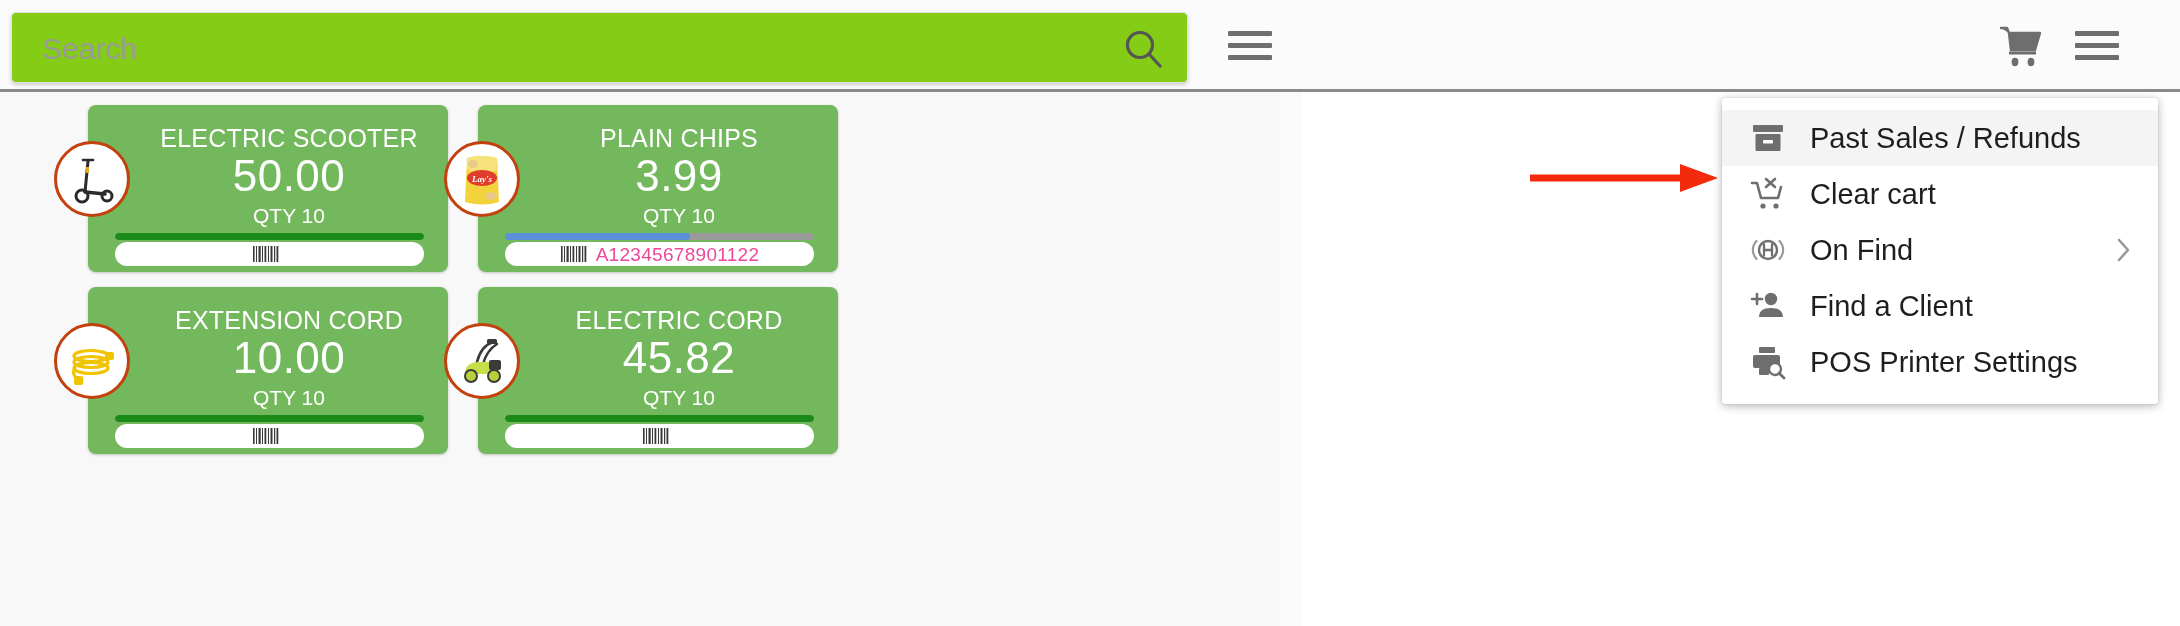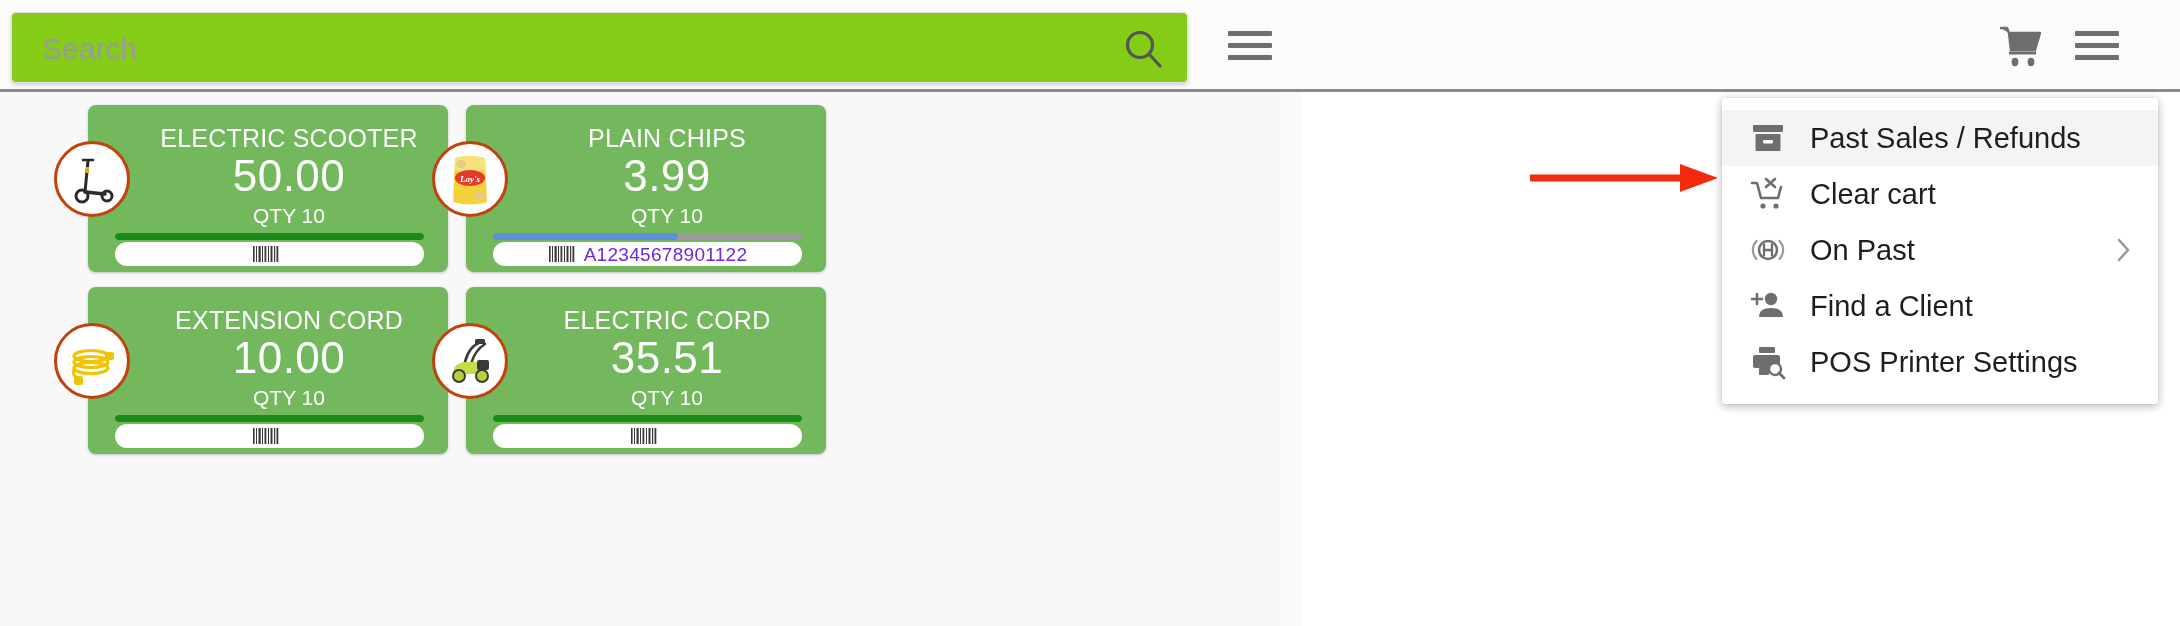--- a/index.html
+++ b/index.html
@@ -109,21 +109,21 @@
     background: #f8f8f8;
     overflow: hidden;
   }
   .product-grid {
     position: absolute;
     left: 88px;
     top: 13px;
     width: 1110px;
     display: flex;
     flex-wrap: wrap;
-    gap: 15px 18px;
+    gap: 15px 30px;
     text-decoration: underline;
   }
   .product-card {
     position: relative;
     width: 360px;
     height: 167px;
     background: #74b85e;
     border-radius: 8px;
     box-shadow: 0 1px 3px rgba(0,0,0,0.22);
     box-sizing: border-box;
@@ -204,21 +204,21 @@
     gap: 8px;
     box-sizing: border-box;
   }
   .barcode-glyph {
     display: inline-block;
     width: 28px;
     height: 16px;
   }
   .barcode-text {
     font-size: 19px;
-    color: #6d28d9;
+    color: #ec4899;
     letter-spacing: 0.3px;
     line-height: 1;
     text-align: center;
   }
 
   
   .right-gap {
     position: absolute;
     left: 1280px;
     top: 92px;
@@ -464,21 +464,21 @@
                 <rect x="24.5" y="0" width="1.8" height="16"></rect>
               </g>
             </svg>
           </span>
           <span class="barcode-text"></span>
         </div>
       </div>
 
       <div class="product-card">
         <div class="product-name">ELECTRIC CORD</div>
-        <div class="product-price">35.51</div>
+        <div class="product-price">45.82</div>
         <div class="product-qty">QTY 10</div>
         <div class="product-thumb">
           <svg width="62" height="62" viewBox="0 0 62 62">
             <path d="M42 12 q-12 4 -16 20" stroke="#3a3a3a" stroke-width="2.6" fill="none" stroke-linecap="round"></path>
             <path d="M46 14 q-10 6 -14 20" stroke="#3a3a3a" stroke-width="2.6" fill="none" stroke-linecap="round"></path>
             <rect x="36" y="9" width="10" height="5" rx="1.5" fill="#3a3a3a"></rect>
             <path d="M14 44 q0 -12 14 -12 h14 q6 0 6 7 v5 z" fill="#c6de4a"></path>
             <rect x="38" y="30" width="12" height="10" rx="2" fill="#3a3a3a"></rect>
             <circle cx="20" cy="46" r="6" fill="#b7d13c" stroke="#3a3a3a" stroke-width="2"></circle>
             <circle cx="43" cy="46" r="6" fill="#b7d13c" stroke="#3a3a3a" stroke-width="2"></circle>
@@ -547,21 +547,21 @@
 
     <div class="menu-item">
       <span class="menu-icon">
         <svg width="38" height="38" viewBox="0 0 38 38">
           <circle cx="19" cy="19" r="9" fill="none" stroke="#6e6e6e" stroke-width="2.4"></circle>
           <path d="M15 13.5 v11 M23 13.5 v11 M15 19 h8" stroke="#6e6e6e" stroke-width="2.3" stroke-linecap="round"></path>
           <path d="M7.5 10 a13 13 0 0 0 0 18" fill="none" stroke="#9a9a9a" stroke-width="2.2" stroke-linecap="round"></path>
           <path d="M30.5 10 a13 13 0 0 1 0 18" fill="none" stroke="#9a9a9a" stroke-width="2.2" stroke-linecap="round"></path>
         </svg>
       </span>
-      <span class="menu-label">On Past</span>
+      <span class="menu-label">On Find</span>
       <span class="menu-chevron">
         <svg width="20" height="30" viewBox="0 0 20 30">
           <path d="M5 5 L14 15 L5 25" fill="none" stroke="#9a9a9a" stroke-width="2.6" stroke-linecap="round" stroke-linejoin="round"></path>
         </svg>
       </span>
     </div>
 
     <div class="menu-item">
       <span class="menu-icon">
         <svg width="38" height="38" viewBox="0 0 38 38">

